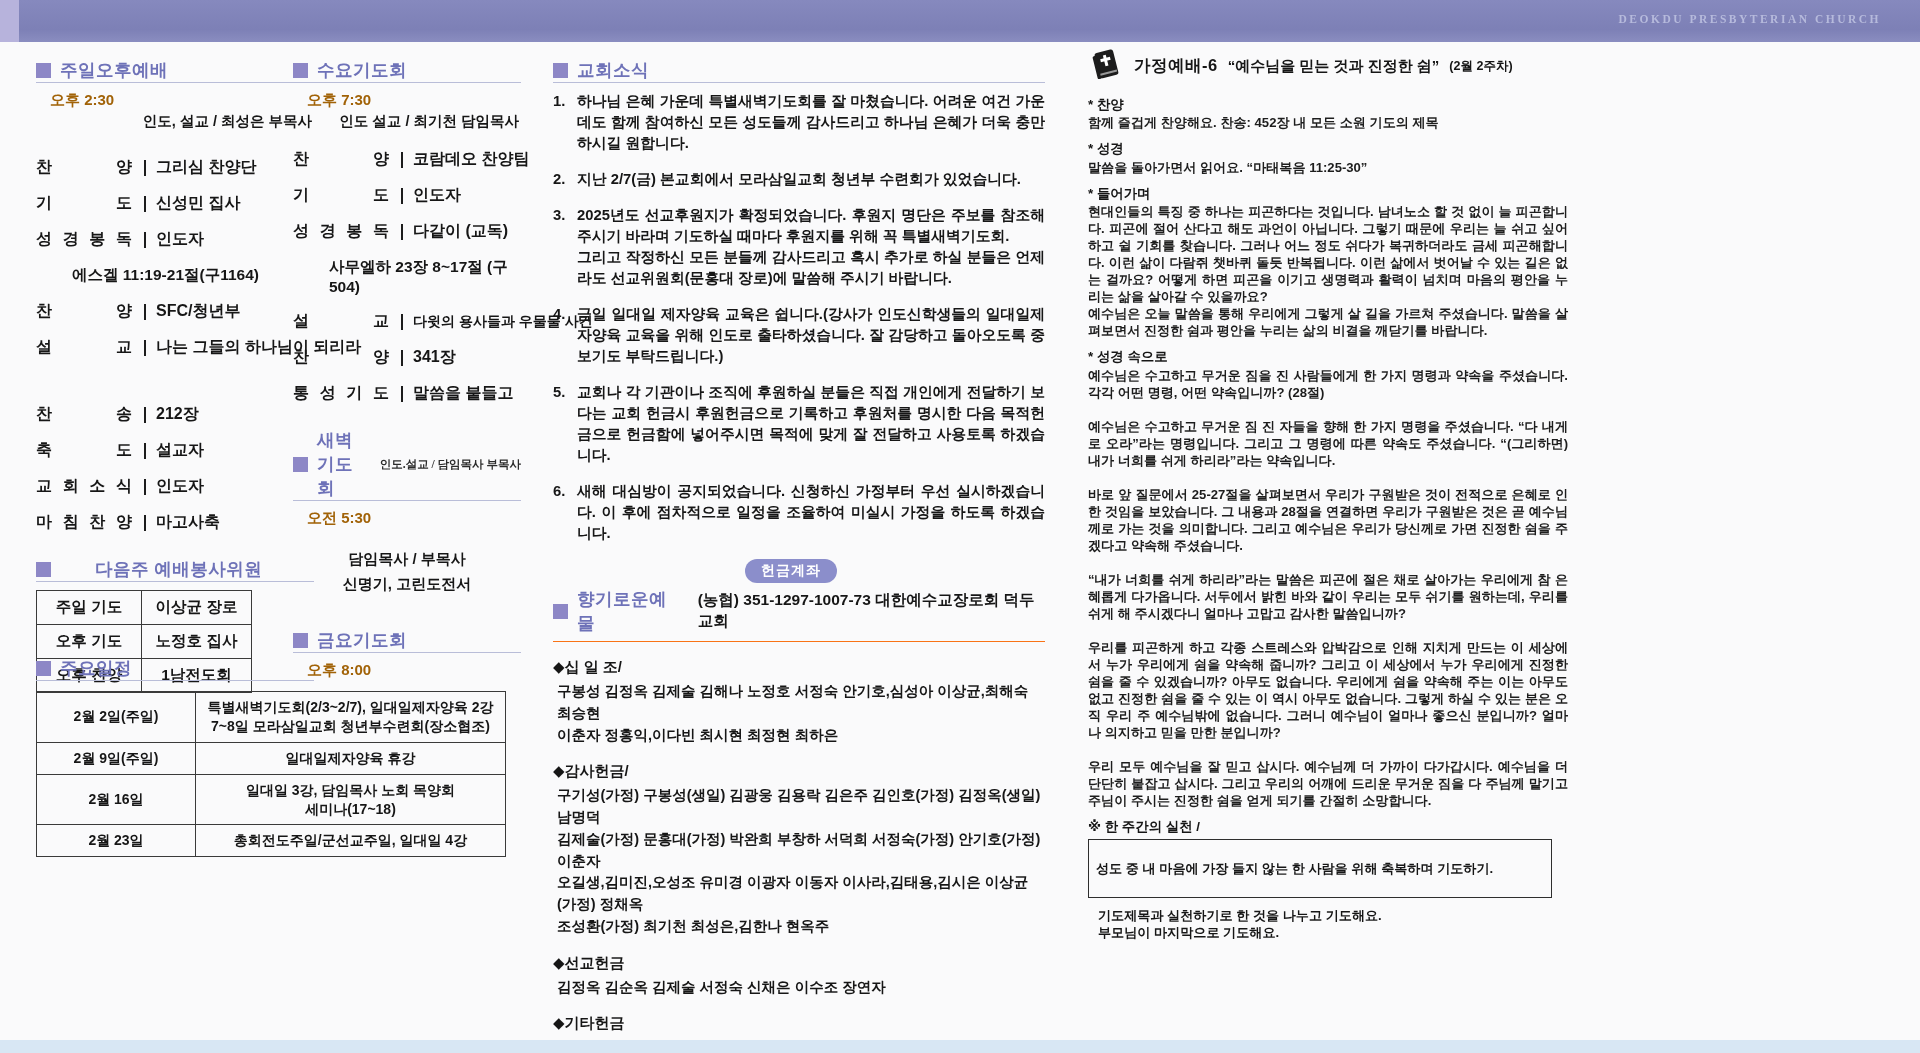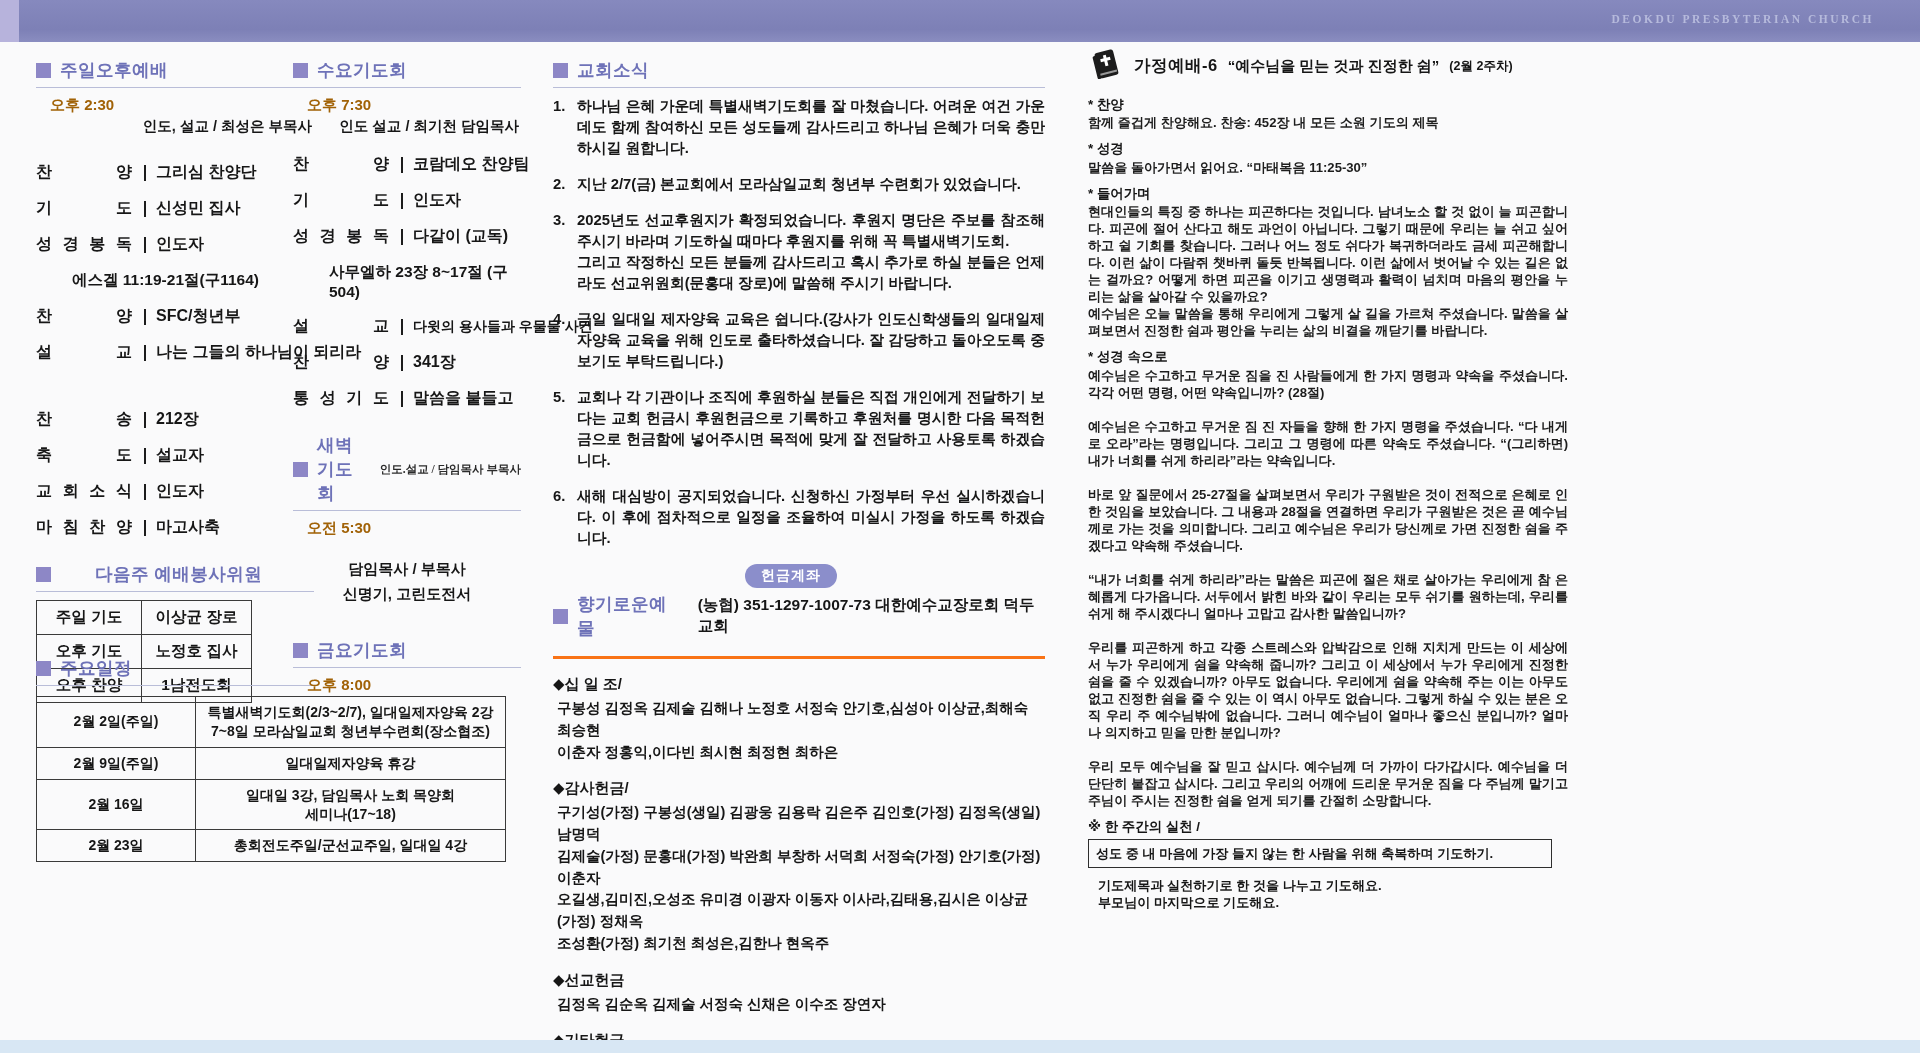--- a/index.html
+++ b/index.html
@@ -12,30 +12,30 @@
   .page{position:absolute;inset:0;}
   
   .topbar{
     position:absolute;left:0;top:0;width:100%;height:42px;
     background:linear-gradient(180deg,#8689be 0%,#7d80b6 70%,#8a8dc0 100%);
   }
   .topbar::before{
     content:"";position:absolute;left:0;top:0;width:19px;height:42px;background:#b7b3dc;
   }
   .church{
-    position:absolute;right:46px;top:13px;
+    position:absolute;right:39px;top:13px;
     font-family:"Liberation Serif","DejaVu Serif",serif;
     font-size:11.5px;font-weight:bold;letter-spacing:2.5px;color:#b6badc;
   }
   .footstrip{position:absolute;left:0;bottom:0;width:100%;height:13px;background:#d8e7f4;}
   
   .col{position:absolute;}
   .sec-head{
     display:flex;align-items:center;gap:9px;
-    border-bottom:1px solid #b9bdd8;padding-bottom:5px;margin-bottom:8px;
+    border-bottom:1px solid #b9bdd8;margin-bottom:8px;
   }
   .sq{width:15px;height:15px;background:#8d87c6;flex:none;}
   .sec-title{color:#6e72b8;font-size:17.5px;font-weight:bold;letter-spacing:.5px;}
   .sec-side{font-size:11.5px;font-weight:bold;color:#2b2b2b;margin-left:8px;white-space:nowrap;}
   .time{font-size:15px;font-weight:bold;color:#a16207;margin:2px 0 2px 14px;}
   .leader{font-size:14.5px;font-weight:bold;text-align:right;margin:2px 2px 6px 0;}
   
   .worship{margin-top:26px;}
   .wrow{display:flex;align-items:center;margin:15px 0;font-size:16px;font-weight:bold;}
   .wl{display:inline-block;width:96px;text-align:justify;text-align-last:justify;flex:none;}
@@ -55,37 +55,37 @@
   
   .news-item{display:flex;margin:0 0 15px 0;font-size:14.8px;font-weight:bold;line-height:1.42;}
   .news-no{width:24px;flex:none;}
   .news-txt{flex:1;text-align:justify;white-space:pre-line;}
   
   .pill-row{padding-left:192px;margin:4px 0 4px 0;}
   .pill{
     display:inline-block;background:#8b8ecb;color:#fff;border-radius:14px;
     padding:3px 16px;font-size:14px;font-weight:bold;letter-spacing:1px;
   }
-  .offer-row{display:flex;align-items:center;gap:20px;border-bottom:3px solid #f97316;padding-bottom:16px;}
+  .offer-row{display:flex;align-items:center;gap:20px;border-bottom:1px solid #f97316;padding-bottom:6px;}
   .offer-row .sec-head{border-bottom:none;margin-bottom:0;padding-bottom:0;}
   .acct{font-size:15.5px;font-weight:bold;}
   .ogroup{margin-top:16px;}
   .ohead{font-size:15px;font-weight:bold;margin-bottom:4px;}
   .onames{font-size:14.5px;font-weight:bold;line-height:1.5;white-space:pre-line;margin-left:4px;}
   
   .fw{font-size:13.1px;line-height:1.3;}
   .fw-title{display:flex;align-items:center;gap:10px;margin-bottom:10px;}
   .fw-badge{font-size:16.5px;font-weight:bold;letter-spacing:.5px;}
   .fw-quote{font-size:15px;font-weight:bold;}
   .fw-week{font-size:12.5px;font-weight:bold;}
   .fw-sec{margin-bottom:9px;}
   .fw-head{font-weight:bold;font-size:13.4px;margin-bottom:1px;}
   .fw-body{white-space:pre-line;text-align:justify;font-weight:bold;color:#1d1d1d;}
   .fw-box{
-    border:1.6px solid #2e2e2e;padding:5px 7px;margin:3px 16px 8px 0;
+    border:1.6px solid #2e2e2e;padding:20px 7px;margin:3px 16px 8px 0;
     font-weight:bold;white-space:pre-line;
   }
   .fw-prayer-lines{white-space:pre-line;font-weight:bold;margin-left:10px;}
 </style>
 </head>
 <body>
 
 <div class="page">
 
   <header class="topbar">

